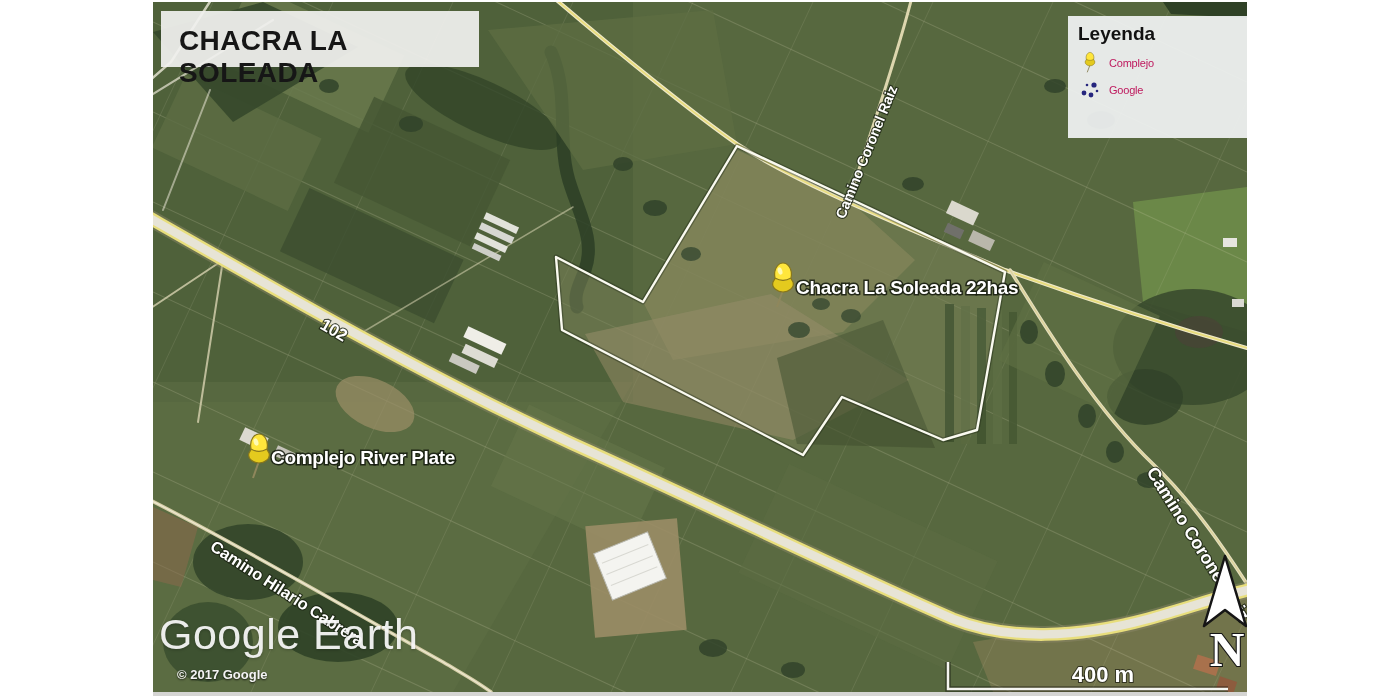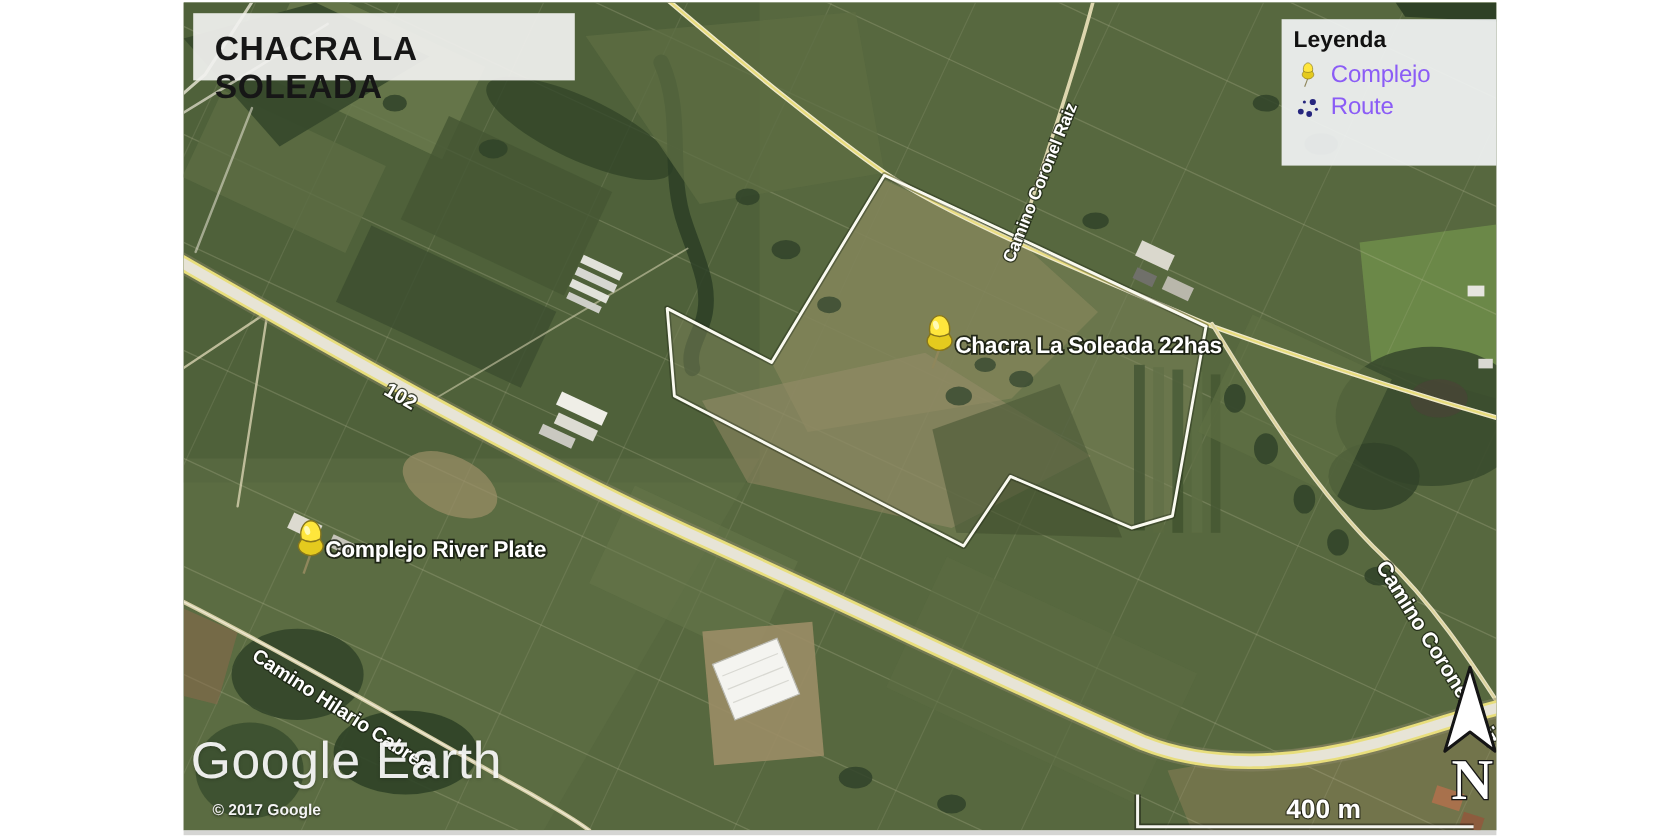--- a/index.html
+++ b/index.html
@@ -13,21 +13,21 @@
   .title-box{position:absolute;left:8px;top:9px;width:318px;height:56px;box-sizing:border-box;
              background:rgba(241,241,239,0.93);padding:14px 0 0 18px;}
   .title-box h1{margin:0;font-size:28px;font-weight:bold;color:#161616;letter-spacing:0.4px;}
 
   
   .legend{position:absolute;left:915px;top:14px;width:183px;height:122px;box-sizing:border-box;
           background:rgba(242,244,245,0.92);padding:5px 6px 4px 10px;}
   .legend h2{margin:2px 0 4px 0;font-size:19px;font-weight:bold;color:#111;}
   .legend-row{display:flex;align-items:center;height:27px;gap:7px;}
   .legend-icon{width:24px;display:flex;justify-content:center;align-items:center;flex:0 0 24px;}
-  .legend-label{font-size:20px;color:#8b5cf6;white-space:nowrap;letter-spacing:-0.2px;}
+  .legend-label{font-size:11px;color:#be185d;white-space:nowrap;letter-spacing:-0.2px;}
 
   
   .ge-watermark{position:absolute;left:6px;top:608px;font-size:43px;color:rgba(250,250,250,0.93);
                 letter-spacing:0.5px;text-shadow:0 1px 3px rgba(0,0,0,0.25);}
   .ge-copyright{position:absolute;left:24px;top:665px;font-size:13px;font-weight:bold;color:#f4f4f4;
                 text-shadow:0 1px 2px rgba(0,0,0,0.8);}
 
   
   .road-label{fill:#ffffff;font-family:"Liberation Sans",sans-serif;font-weight:bold;
               paint-order:stroke;stroke:rgba(25,32,18,0.8);stroke-width:2.2px;letter-spacing:-0.2px;}
@@ -261,21 +261,21 @@
       <div class="legend-row">
         <span class="legend-icon">
           <svg width="20" height="19" viewBox="0 0 20 19">
             <circle cx="4" cy="13" r="2.4" fill="#26267e"></circle>
             <circle cx="11" cy="15" r="2.4" fill="#26267e"></circle>
             <circle cx="14" cy="5" r="2.6" fill="#26267e"></circle>
             <circle cx="7" cy="5" r="1.3" fill="#26267e"></circle>
             <circle cx="17" cy="11" r="1.3" fill="#26267e"></circle>
           </svg>
         </span>
-        <span class="legend-label">Route</span>
+        <span class="legend-label">Google</span>
       </div>
     </div>
 
     <div class="ge-watermark">Google Earth</div>
     <div class="ge-copyright">© 2017 Google</div>
   </div>
 
   <div class="map-edge"></div>
 </div>
 

